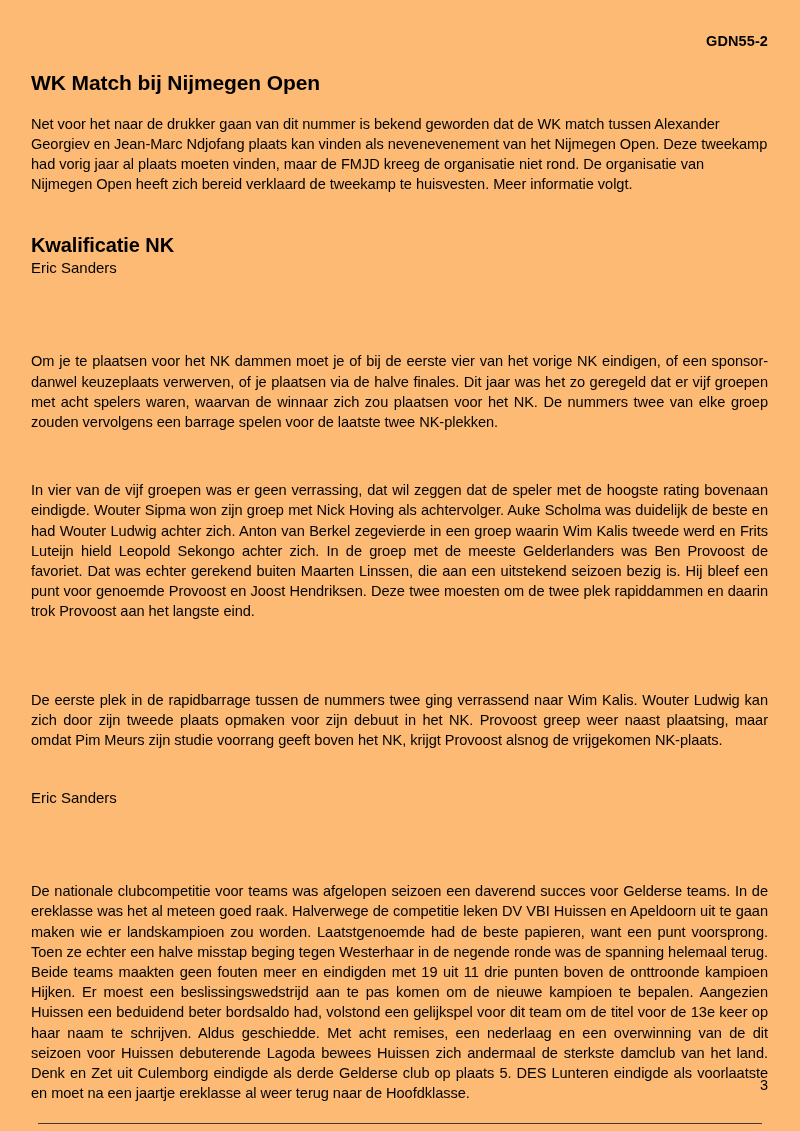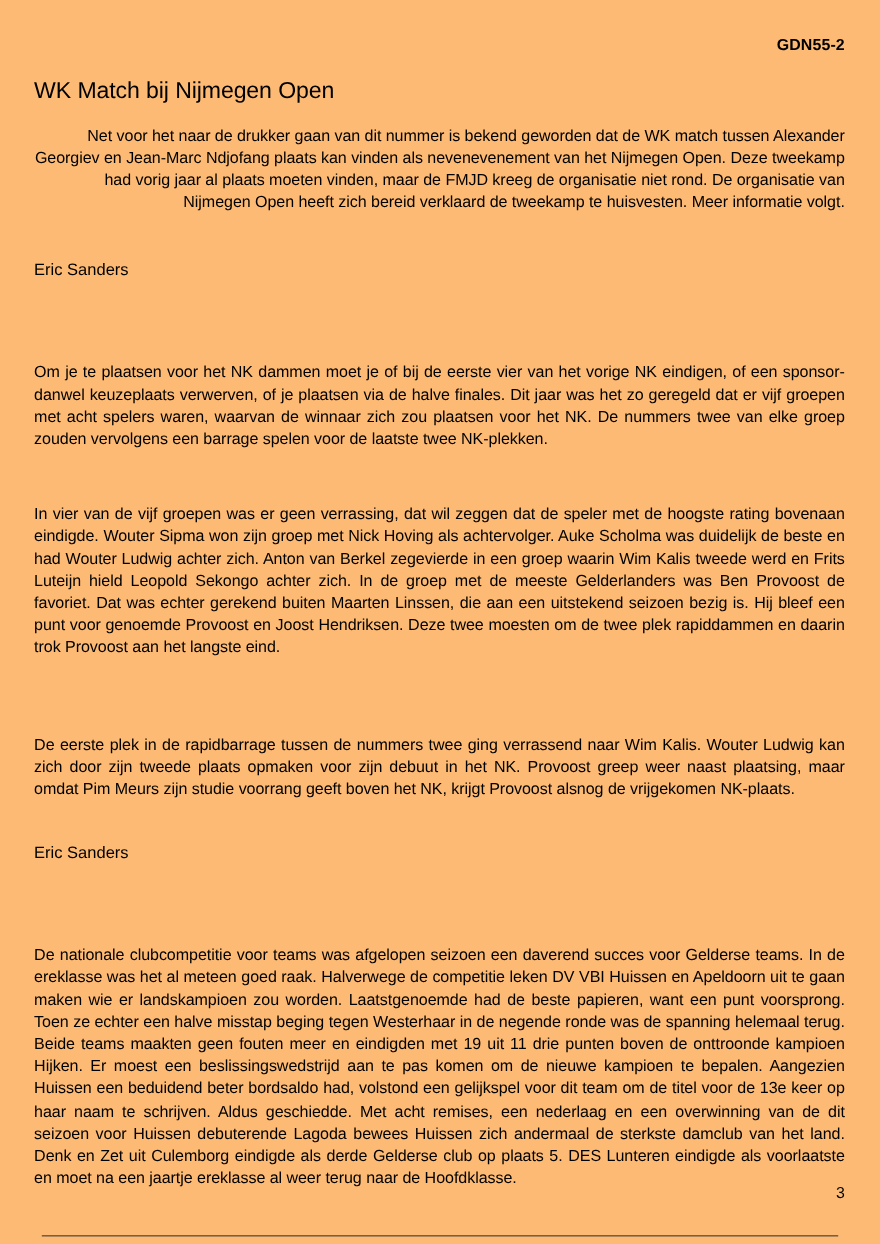--- a/index.html
+++ b/index.html
@@ -32,21 +32,21 @@
     font-size: 14.5px;
     font-weight: bold;
     letter-spacing: 0.1px;
     padding-top: 34px;
     line-height: 1;
   }
 
   
   .doc-title {
     font-size: 21px;
-    font-weight: normal;
+    font-weight: bold;
     letter-spacing: -0.1px;
     margin: 22px 0 0 0;
     line-height: 1.1;
   }
 
   
   .section-heading {
     font-size: 20px;
     font-weight: bold;
     letter-spacing: -0.1px;
@@ -65,21 +65,21 @@
     line-height: 20.2px;
     margin: 0;
     letter-spacing: -0.05px;
   }
   .body-text.justified {
     text-align: justify;
     text-justify: inter-word;
     margin-top: 48px;
   }
   .body-text.ragged {
-    text-align: right;
+    text-align: left;
   }
   .spacer-md { height: 20px; }
 
   .sec-gap-before-kwal { height: 40px; }
   .sec-gap-before-nat  { height: 36px; }
   .gap-after-byline    { height: 26px; }
 
   
   .page-number {
     position: absolute;
@@ -106,20 +106,21 @@
     <div class="running-head">GDN55-2</div>
 
     <h1 class="doc-title">WK Match bij Nijmegen Open</h1>
 
     <div class="spacer-md"></div>
 
     <p class="body-text ragged">Net voor het naar de drukker gaan van dit nummer is bekend geworden dat de WK match tussen Alexander Georgiev en Jean-Marc Ndjofang plaats kan vinden als nevenevenement van het Nijmegen Open. Deze tweekamp had vorig jaar al plaats moeten vinden, maar de FMJD kreeg de organisatie niet rond. De organisatie van Nijmegen Open heeft zich bereid verklaard de tweekamp te huisvesten. Meer informatie volgt.</p>
 
     <div class="sec-gap-before-kwal"></div>
 
+    <h2 class="section-heading">Kwalificatie NK</h2>
     <div class="byline">Eric Sanders</div>
 
     <div class="gap-after-byline"></div>
 
     <p class="body-text justified">Om je te plaatsen voor het NK dammen moet je of bij de eerste vier van het vorige NK eindigen, of een sponsor- danwel keuzeplaats verwerven, of je plaatsen via de halve finales. Dit jaar was het zo geregeld dat er vijf groepen met acht spelers waren, waarvan de winnaar zich zou plaatsen voor het NK. De nummers twee van elke groep zouden vervolgens een barrage spelen voor de laatste twee NK-plekken.</p>
     <p class="body-text justified">In vier van de vijf groepen was er geen verrassing, dat wil zeggen dat de speler met de hoogste rating bovenaan eindigde. Wouter Sipma won zijn groep met Nick Hoving als achtervolger. Auke Scholma was duidelijk de beste en had Wouter Ludwig achter zich. Anton van Berkel zegevierde in een groep waarin Wim Kalis tweede werd en Frits Luteijn hield Leopold Sekongo achter zich. In de groep met de meeste Gelderlanders was Ben Provoost de favoriet. Dat was echter gerekend buiten Maarten Linssen, die aan een uitstekend seizoen bezig is. Hij bleef een punt voor genoemde Provoost en Joost Hendriksen. Deze twee moesten om de twee plek rapiddammen en daarin trok Provoost aan het langste eind.</p>
 
     <div class="spacer-md"></div>
 
     <p class="body-text justified">De eerste plek in de rapidbarrage tussen de nummers twee ging verrassend naar Wim Kalis. Wouter Ludwig kan zich door zijn tweede plaats opmaken voor zijn debuut in het NK. Provoost greep weer naast plaatsing, maar omdat Pim Meurs zijn studie voorrang geeft boven het NK, krijgt Provoost alsnog de vrijgekomen NK-plaats.</p>

